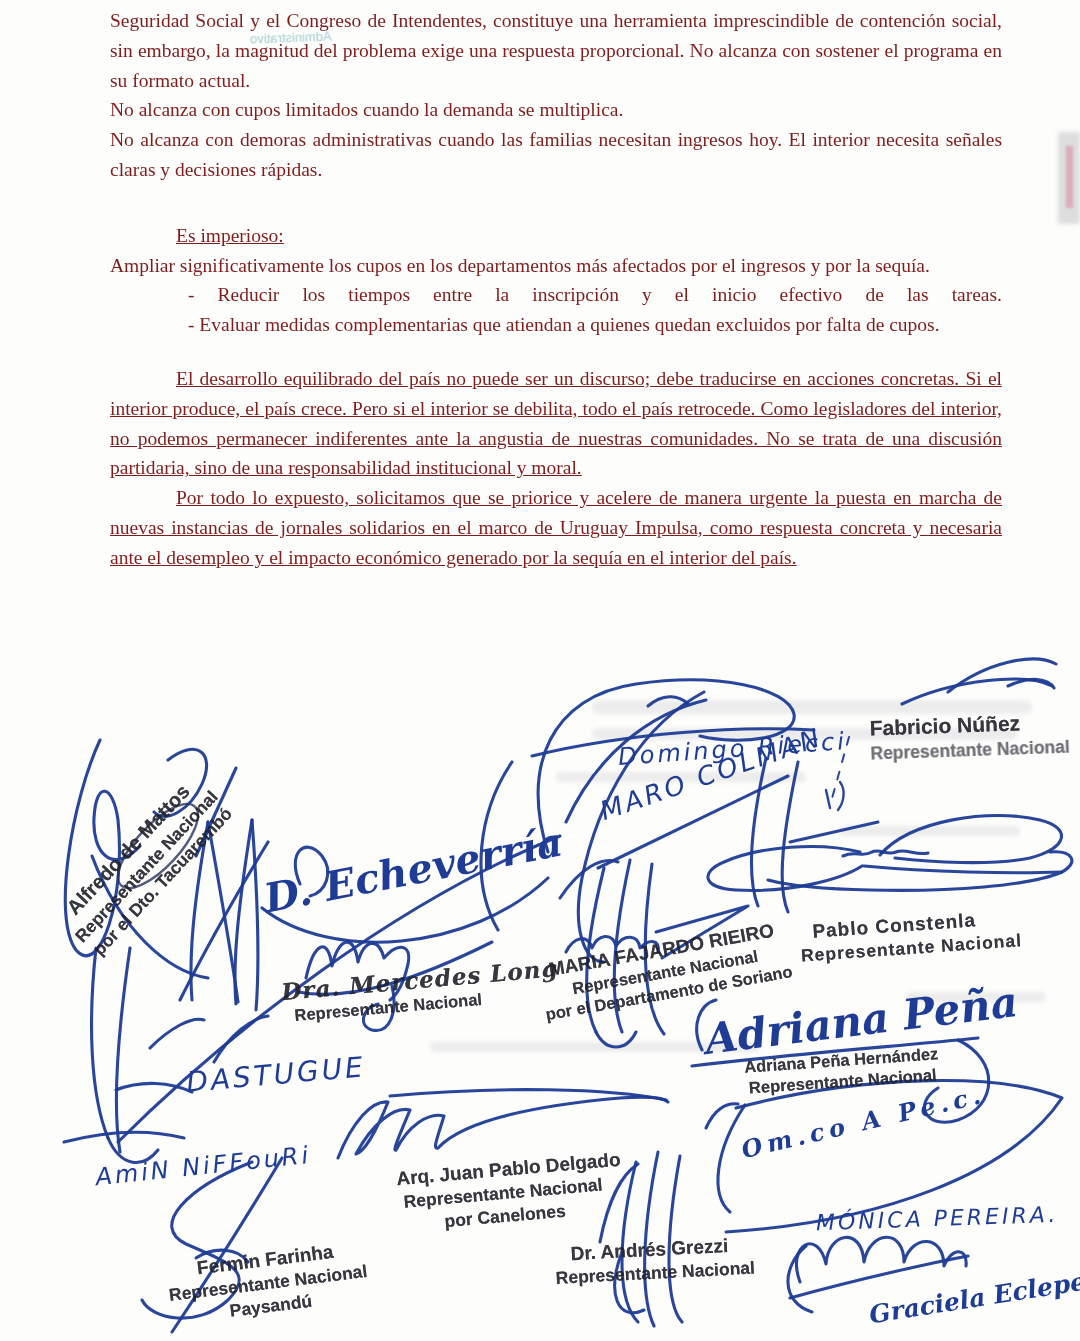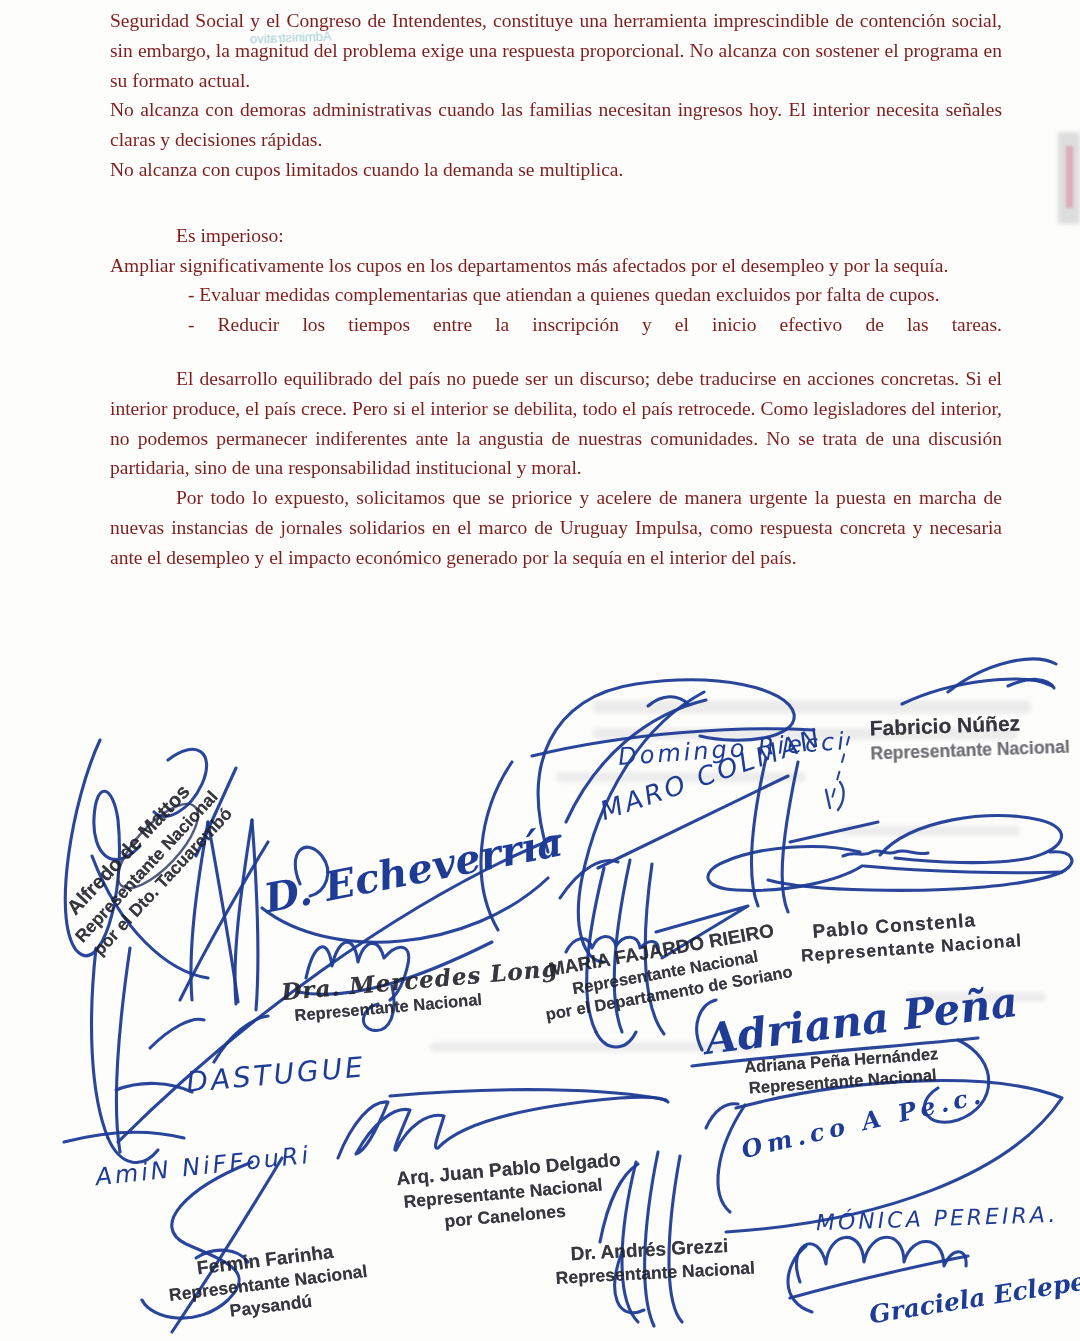--- a/index.html
+++ b/index.html
@@ -8,21 +8,21 @@
     background:#fdfdfc;
     font-family:"Liberation Serif", serif;
   }
   
   .letter{
     position:absolute;left:110px;top:6px;width:892px;
     font-size:19.5px;line-height:29.8px;color:#7f1d1d;
     text-align:justify;
   }
   .letter p{margin:0;}
-  .ind{text-indent:66px;}
+  .ind{text-indent:66px;text-decoration:underline;}
   .ind2{text-indent:78px;}
   .jlast{text-align-last:justify;}
   .mt-big{margin-top:36px !important;}
   .mt-med{margin-top:24px !important;}
   .mt-close{margin-top:27px !important;}
   
   .stamp{
     position:absolute;color:#22222b;opacity:.9;
     font-family:"Liberation Sans", sans-serif;font-weight:bold;
     text-align:center;line-height:1.28;
@@ -48,26 +48,26 @@
   .edge-gray{position:absolute;background:rgba(110,110,115,.22);filter:blur(2px);}
   .edge-pink{position:absolute;background:rgba(222,125,150,.5);filter:blur(1px);}
   svg.inklayer{position:absolute;left:0;top:0;}
   svg.inklayer path, svg.inklayer ellipse{fill:none;stroke:#1e3c96;stroke-width:3.1;stroke-linecap:round;stroke-linejoin:round;opacity:.95;}
 </style>
 </head>
 <body>
 
 <div class="letter">
   <p>Seguridad Social y el Congreso de Intendentes, constituye una herramienta imprescindible de contención social, sin embargo, la magnitud del problema exige una respuesta proporcional. No alcanza con sostener el programa en su formato actual.</p>
+  <p>No alcanza con cupos limitados cuando la demanda se multiplica.</p>
   <p>No alcanza con demoras administrativas cuando las familias necesitan ingresos hoy. El interior necesita señales claras y decisiones rápidas.</p>
-  <p>No alcanza con cupos limitados cuando la demanda se multiplica.</p>
   <p class="ind mt-big">Es imperioso:</p>
-  <p>Ampliar significativamente los cupos en los departamentos más afectados por el desempleo y por la sequía.</p>
+  <p>Ampliar significativamente los cupos en los departamentos más afectados por el ingresos y por la sequía.</p>
+  <p class="ind2 jlast">- Reducir los tiempos entre la inscripción y el inicio efectivo de las tareas.</p>
   <p class="ind2">- Evaluar medidas complementarias que atiendan a quienes quedan excluidos por falta de cupos.</p>
-  <p class="ind2 jlast">- Reducir los tiempos entre la inscripción y el inicio efectivo de las tareas.</p>
   <p class="ind mt-med">El desarrollo equilibrado del país no puede ser un discurso; debe traducirse en acciones concretas. Si el interior produce, el país crece. Pero si el interior se debilita, todo el país retrocede. Como legisladores del interior, no podemos permanecer indiferentes ante la angustia de nuestras comunidades. No se trata de una discusión partidaria, sino de una responsabilidad institucional y moral.</p>
   <p class="ind">Por todo lo expuesto, solicitamos que se priorice y acelere de manera urgente la puesta en marcha de nuevas instancias de jornales solidarios en el marco de Uruguay Impulsa, como respuesta concreta y necesaria ante el desempleo y el impacto económico generado por la sequía en el interior del país.</p>
 </div>
 
 <div class="bleed" style="left:250px;top:30px;">Administrativo</div>
 <div class="edge-gray" style="left:1058px;top:132px;width:22px;height:92px;"></div>
 <div class="edge-pink" style="left:1066px;top:146px;width:7px;height:62px;"></div>
 <div class="ghostline" style="left:592px;top:700px;width:440px;height:14px;"></div>
 <div class="ghostline" style="left:592px;top:728px;width:426px;height:12px;"></div>
 <div class="ghostline" style="left:556px;top:772px;width:250px;height:10px;"></div>

